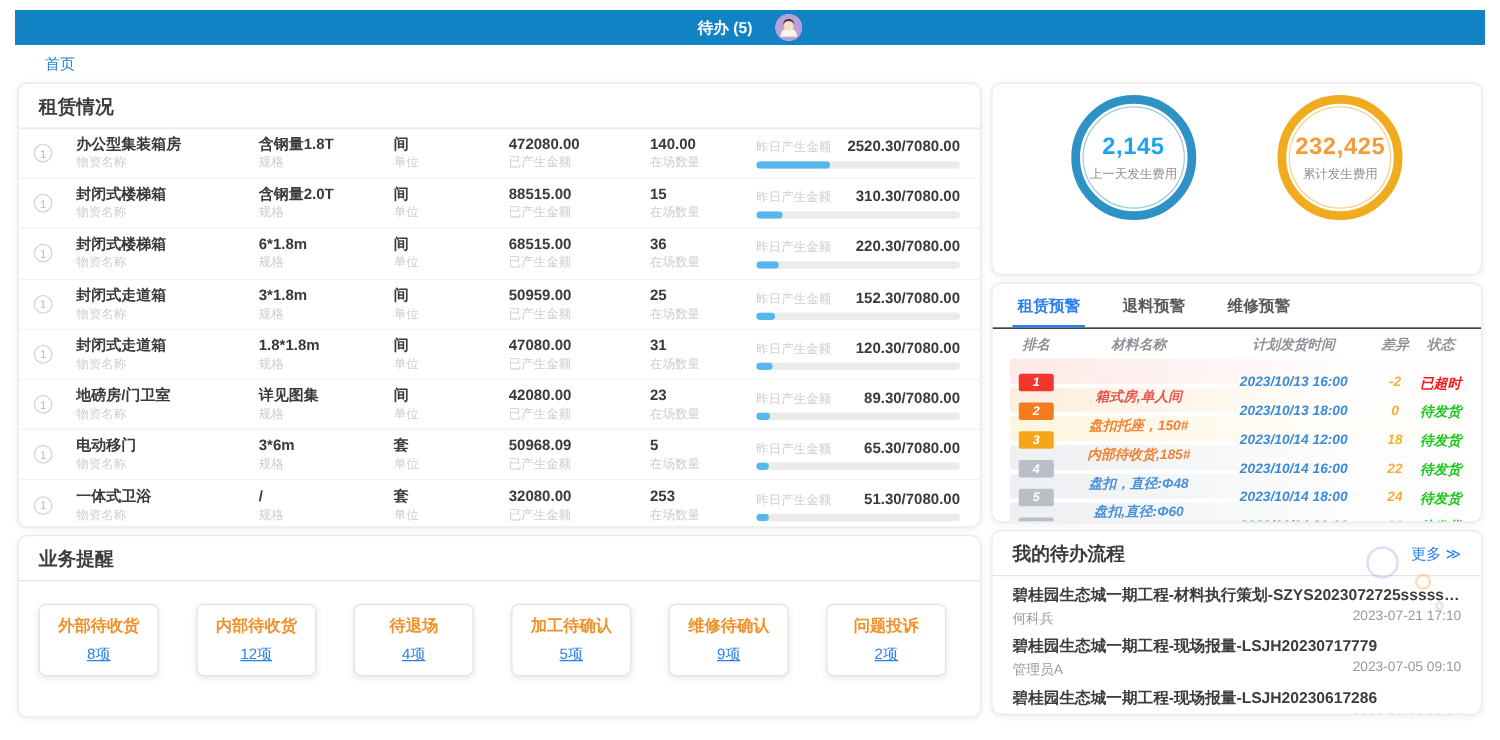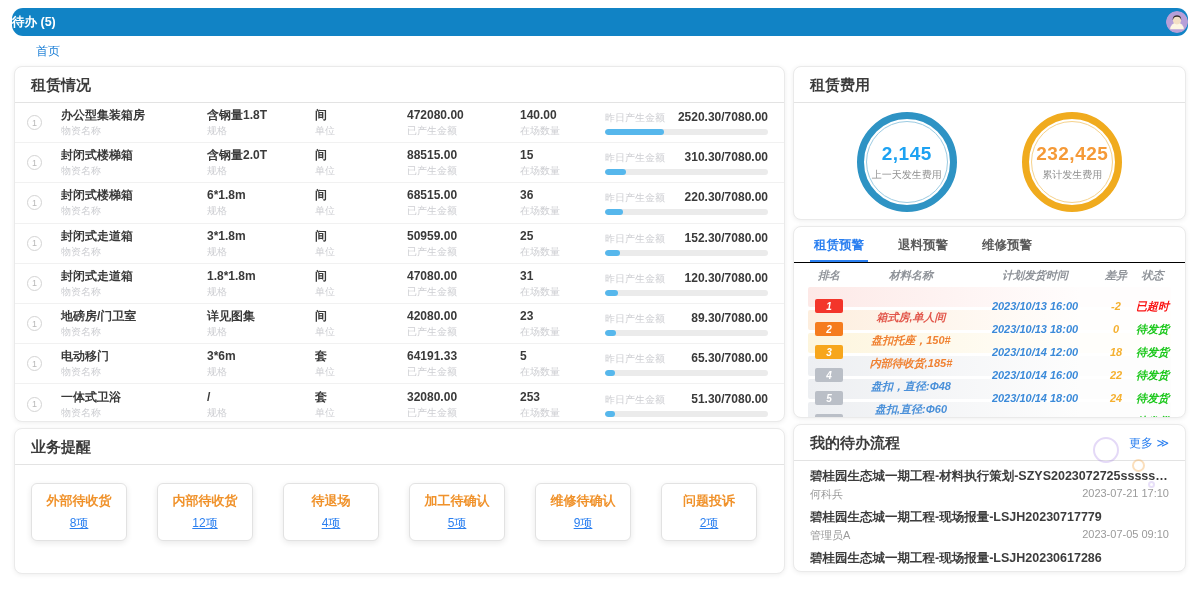--- a/index.html
+++ b/index.html
@@ -3,22 +3,22 @@
 <meta charset="utf-8">
 <title>Dashboard</title>
 <style>
   * { margin:0; padding:0; box-sizing:border-box; }
   html,body { width:1200px; height:592px; background:#fff; overflow:hidden;
     font-family:"Liberation Sans","DejaVu Sans",sans-serif; }
   .page { position:relative; width:1200px; height:592px; background:#fff; }
 
   
   .topbar { position:absolute; left:12px; right:12px; top:8px; height:28px;
-    background:#1183c5; border-radius:11px; display:flex; align-items:center;
-    justify-content:space-between; gap:18px; }
+    background:#1183c5; border-radius:0; display:flex; align-items:center;
+    justify-content:center; gap:18px; }
   .todo-label { color:#fff; font-size:12.5px; font-weight:bold; cursor:pointer; }
   .avatar { width:22px; height:22px; border-radius:50%; overflow:hidden; cursor:pointer; }
 
   
   .breadcrumb { position:absolute; left:36px; top:43px; font-size:12px; color:#1c7fd6; cursor:pointer; }
 
   
   .main { position:absolute; left:14px; top:66px; display:flex; gap:8px; }
   .col-left  { width:771px; display:flex; flex-direction:column; gap:6px; }
   .col-right { width:393px; display:flex; flex-direction:column; gap:6px; }
@@ -355,21 +355,21 @@
             </div>
           <div class="cell">
               <div class="v">3*6m</div>
               <div class="l">规格</div>
             </div>
           <div class="cell">
               <div class="v">套</div>
               <div class="l">单位</div>
             </div>
           <div class="cell">
-              <div class="v">64191.33</div>
+              <div class="v">50968.09</div>
               <div class="l">已产生金额</div>
             </div>
           <div class="cell">
               <div class="v">5</div>
               <div class="l">在场数量</div>
             </div>
           <div class="cell cell-last">
             <div class="line1">
                 <span class="yl">昨日产生金额</span>
                 <span class="ratio">65.30/7080.00</span>
@@ -445,23 +445,20 @@
             <span class="biz-title">问题投诉</span>
             <span class="biz-count">2项</span>
           </div>
         </div>
       </div>
     </div>
 
     <div class="col-right">
 
       <div class="panel p-fees">
-        <div class="panel-head">
-          <span class="panel-title">租赁费用</span>
-        </div>
         <div class="rings">
           <div class="ring ring-blue">
             <div class="ring-inner">
               <span class="ring-value">2,145</span>
               <span class="ring-label">上一天发生费用</span>
             </div>
           </div>
           <div class="ring ring-orange">
             <div class="ring-inner">
               <span class="ring-value">232,425</span>

